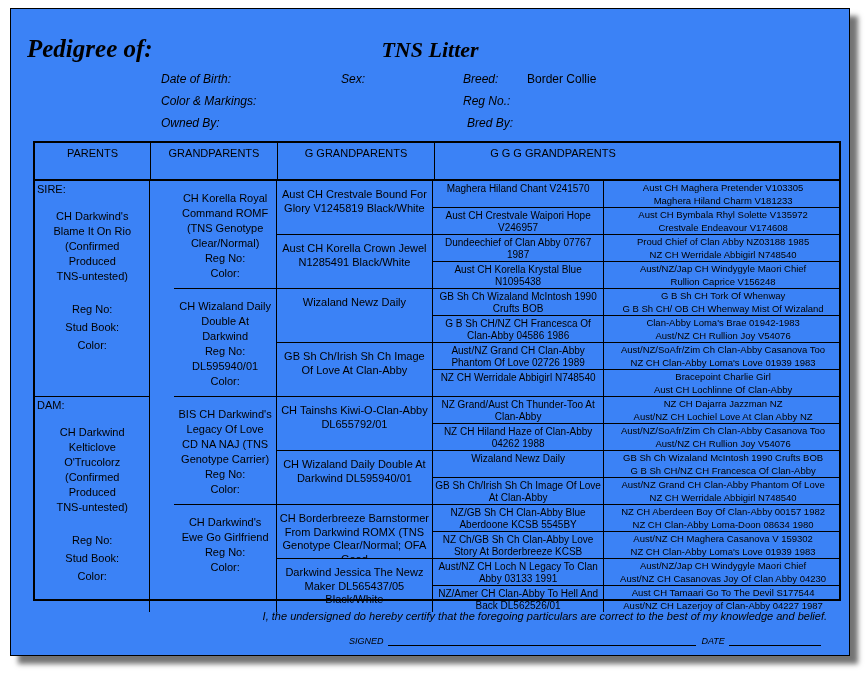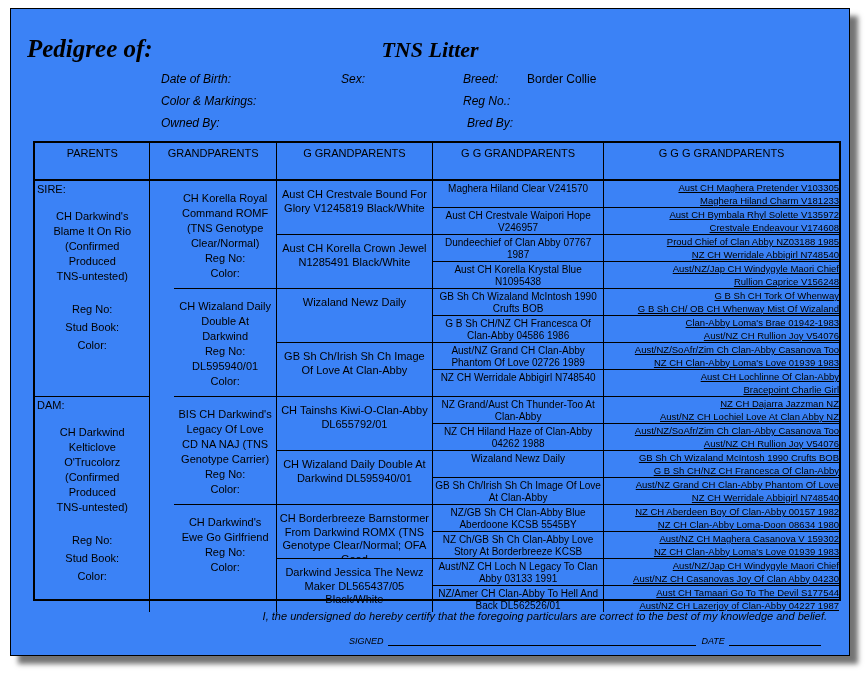--- a/index.html
+++ b/index.html
@@ -43,21 +43,21 @@
   
   .gcell { padding:10px 3px 0; text-align:center; font-size:11px; line-height:15px; white-space:pre-line;margin-left:24px; }
 
   
   .g2cell { padding:7px 3px 0; text-align:center; font-size:11px; line-height:13.5px; }
 
   
   .g3cell { padding:2px 2px 0; text-align:center; font-size:10px; line-height:12px; }
 
   
-  .g4cell { padding:1px 0 0 3px; text-align:right; font-size:9.5px; line-height:12.5px;text-decoration:underline; }
+  .g4cell { padding:1px 0 0 3px; text-align:center; font-size:9.5px; line-height:12.5px; }
   .g4cell div { white-space:nowrap; overflow:hidden; }
 
   .certify {
     position:absolute; right:22px; top:601px; font-style:italic; font-size:11px;
   }
   .signrow { position:absolute; left:338px; top:626px; font-size:9px; font-style:italic; }
   .sigline { display:inline-block; border-bottom:1px solid #000; height:11px; vertical-align:bottom; }
   .l-signed { width:308px; margin:0 6px 0 4px; }
   .l-date { width:92px; margin-left:4px; }
 </style>
@@ -78,21 +78,20 @@
   <span class="info-label" style="left:452px; top:85px;">Reg No.:</span>
 
   <span class="info-label" style="left:150px; top:107px;text-align:right;">Owned By:</span>
   <span class="info-label" style="left:456px; top:107px;font-style:italic;">Bred By:</span>
 
   <div class="ped-table">
     <div class="thead">
       <div class="th w1">PARENTS</div>
       <div class="th w2">GRANDPARENTS</div>
       <div class="th w3">G GRANDPARENTS</div>
-      <div class="th w4">G G GRANDPARENTS</div>
       <div class="th w5">G G G GRANDPARENTS</div>
     </div>
     <div class="tbody">
 
       <div class="col w1">
         <div class="cell pcell">
           <div class="prole">SIRE:</div>
           <div class="pname">CH Darkwind's
 Blame It On Rio
 (Confirmed
@@ -136,21 +135,21 @@
         <div class="cell g2cell">Aust CH Korella Crown Jewel N1285491 Black/White</div>
         <div class="cell g2cell">Wizaland Newz Daily</div>
         <div class="cell g2cell">GB Sh Ch/Irish Sh Ch Image Of Love At Clan-Abby</div>
         <div class="cell g2cell">CH Tainshs Kiwi-O-Clan-Abby DL655792/01</div>
         <div class="cell g2cell">CH Wizaland Daily Double At Darkwind DL595940/01</div>
         <div class="cell g2cell">CH Borderbreeze Barnstormer From Darkwind ROMX (TNS Genotype Clear/Normal; OFA Good</div>
         <div class="cell g2cell">Darkwind Jessica The Newz Maker DL565437/05 Black/White</div>
       </div>
 
       <div class="col w4">
-        <div class="cell g3cell">Maghera Hiland Clear V241570</div>
+        <div class="cell g3cell">Maghera Hiland Chant V241570</div>
         <div class="cell g3cell">Aust CH Crestvale Waipori Hope V246957</div>
         <div class="cell g3cell">Dundeechief of Clan Abby 07767 1987</div>
         <div class="cell g3cell">Aust CH Korella Krystal Blue N1095438</div>
         <div class="cell g3cell">GB Sh Ch Wizaland McIntosh 1990 Crufts BOB</div>
         <div class="cell g3cell">G B Sh CH/NZ CH Francesca Of Clan-Abby 04586 1986</div>
         <div class="cell g3cell">Aust/NZ Grand CH Clan-Abby Phantom Of Love 02726 1989</div>
         <div class="cell g3cell">NZ CH Werridale Abbigirl N748540</div>
         <div class="cell g3cell">NZ Grand/Aust Ch Thunder-Too At Clan-Abby</div>
         <div class="cell g3cell">NZ CH Hiland Haze of Clan-Abby 04262 1988</div>
         <div class="cell g3cell">Wizaland Newz Daily</div>
@@ -184,22 +183,22 @@
         </div>
         <div class="cell g4cell">
           <div>Clan-Abby Loma's Brae 01942-1983</div>
           <div>Aust/NZ CH Rullion Joy V54076</div>
         </div>
         <div class="cell g4cell">
           <div>Aust/NZ/SoAfr/Zim Ch Clan-Abby Casanova Too</div>
           <div>NZ CH Clan-Abby Loma's Love 01939 1983</div>
         </div>
         <div class="cell g4cell">
+          <div>Bracepoint Charlie Girl</div>
           <div>Aust CH Lochlinne Of Clan-Abby</div>
-          <div>Bracepoint Charlie Girl</div>
         </div>
         <div class="cell g4cell">
           <div>NZ CH Dajarra Jazzman NZ</div>
           <div>Aust/NZ CH Lochiel Love At Clan Abby NZ</div>
         </div>
         <div class="cell g4cell">
           <div>Aust/NZ/SoAfr/Zim Ch Clan-Abby Casanova Too</div>
           <div>Aust/NZ CH Rullion Joy V54076</div>
         </div>
         <div class="cell g4cell">

